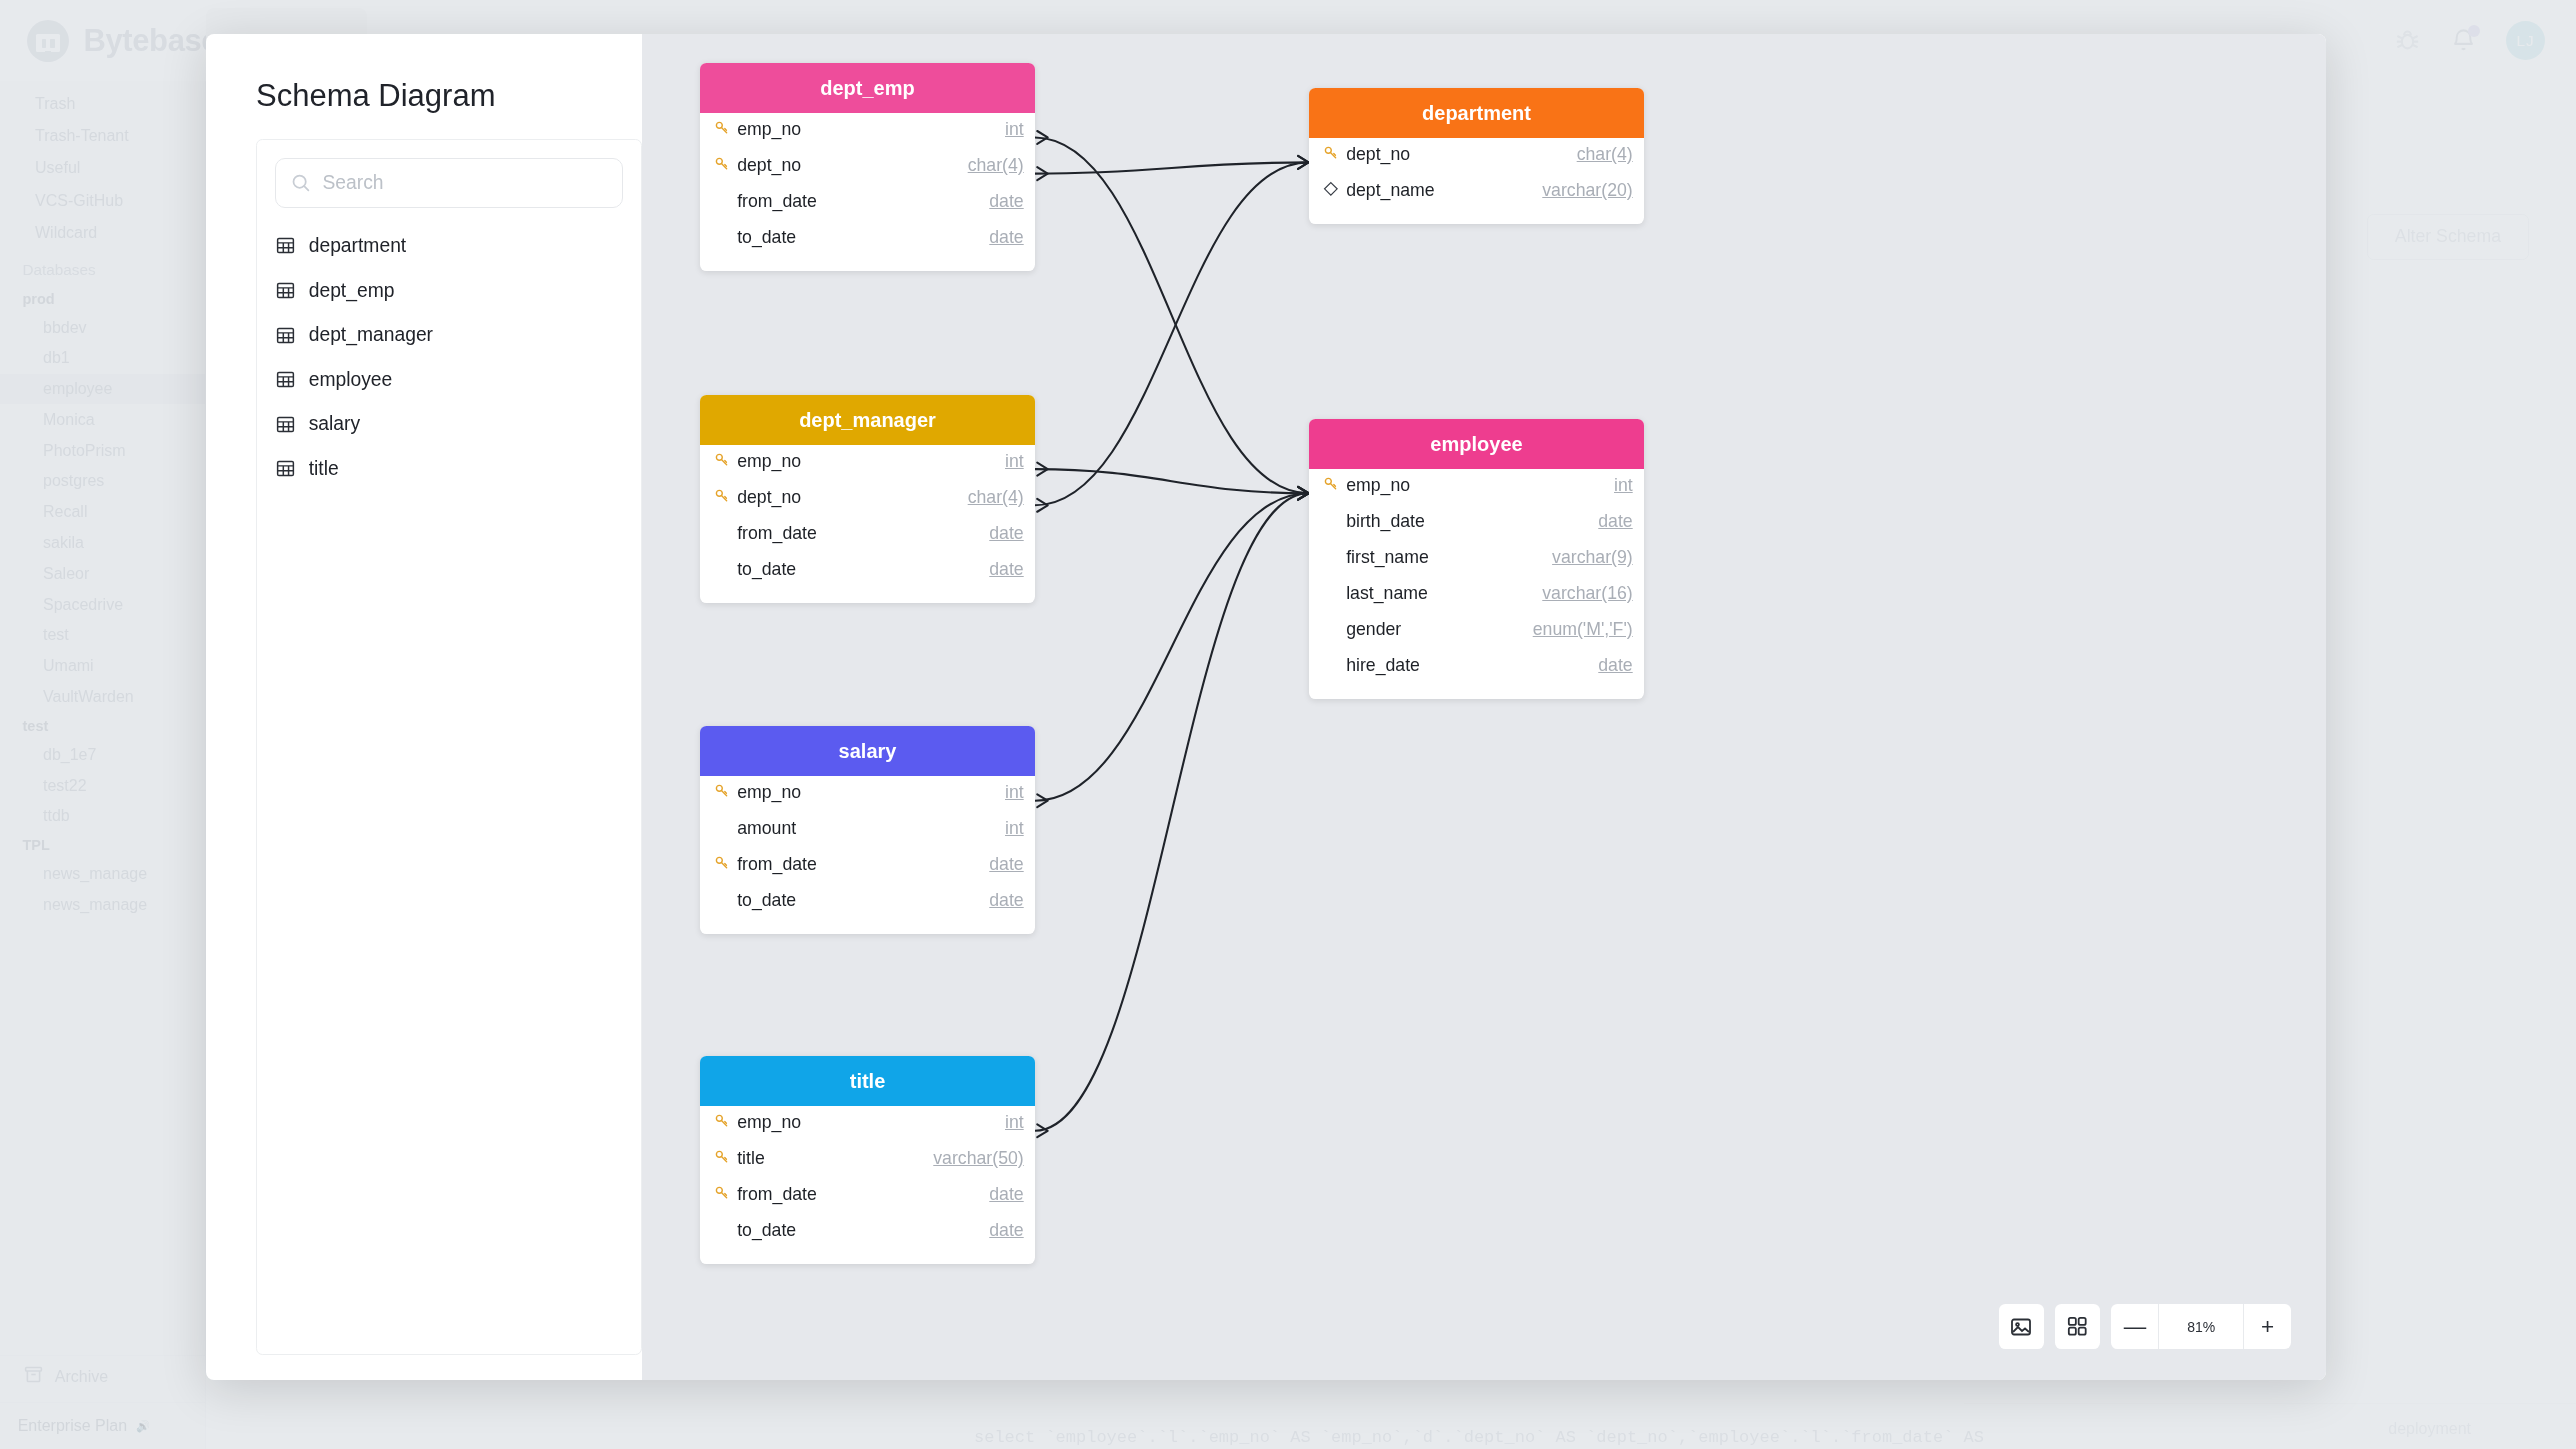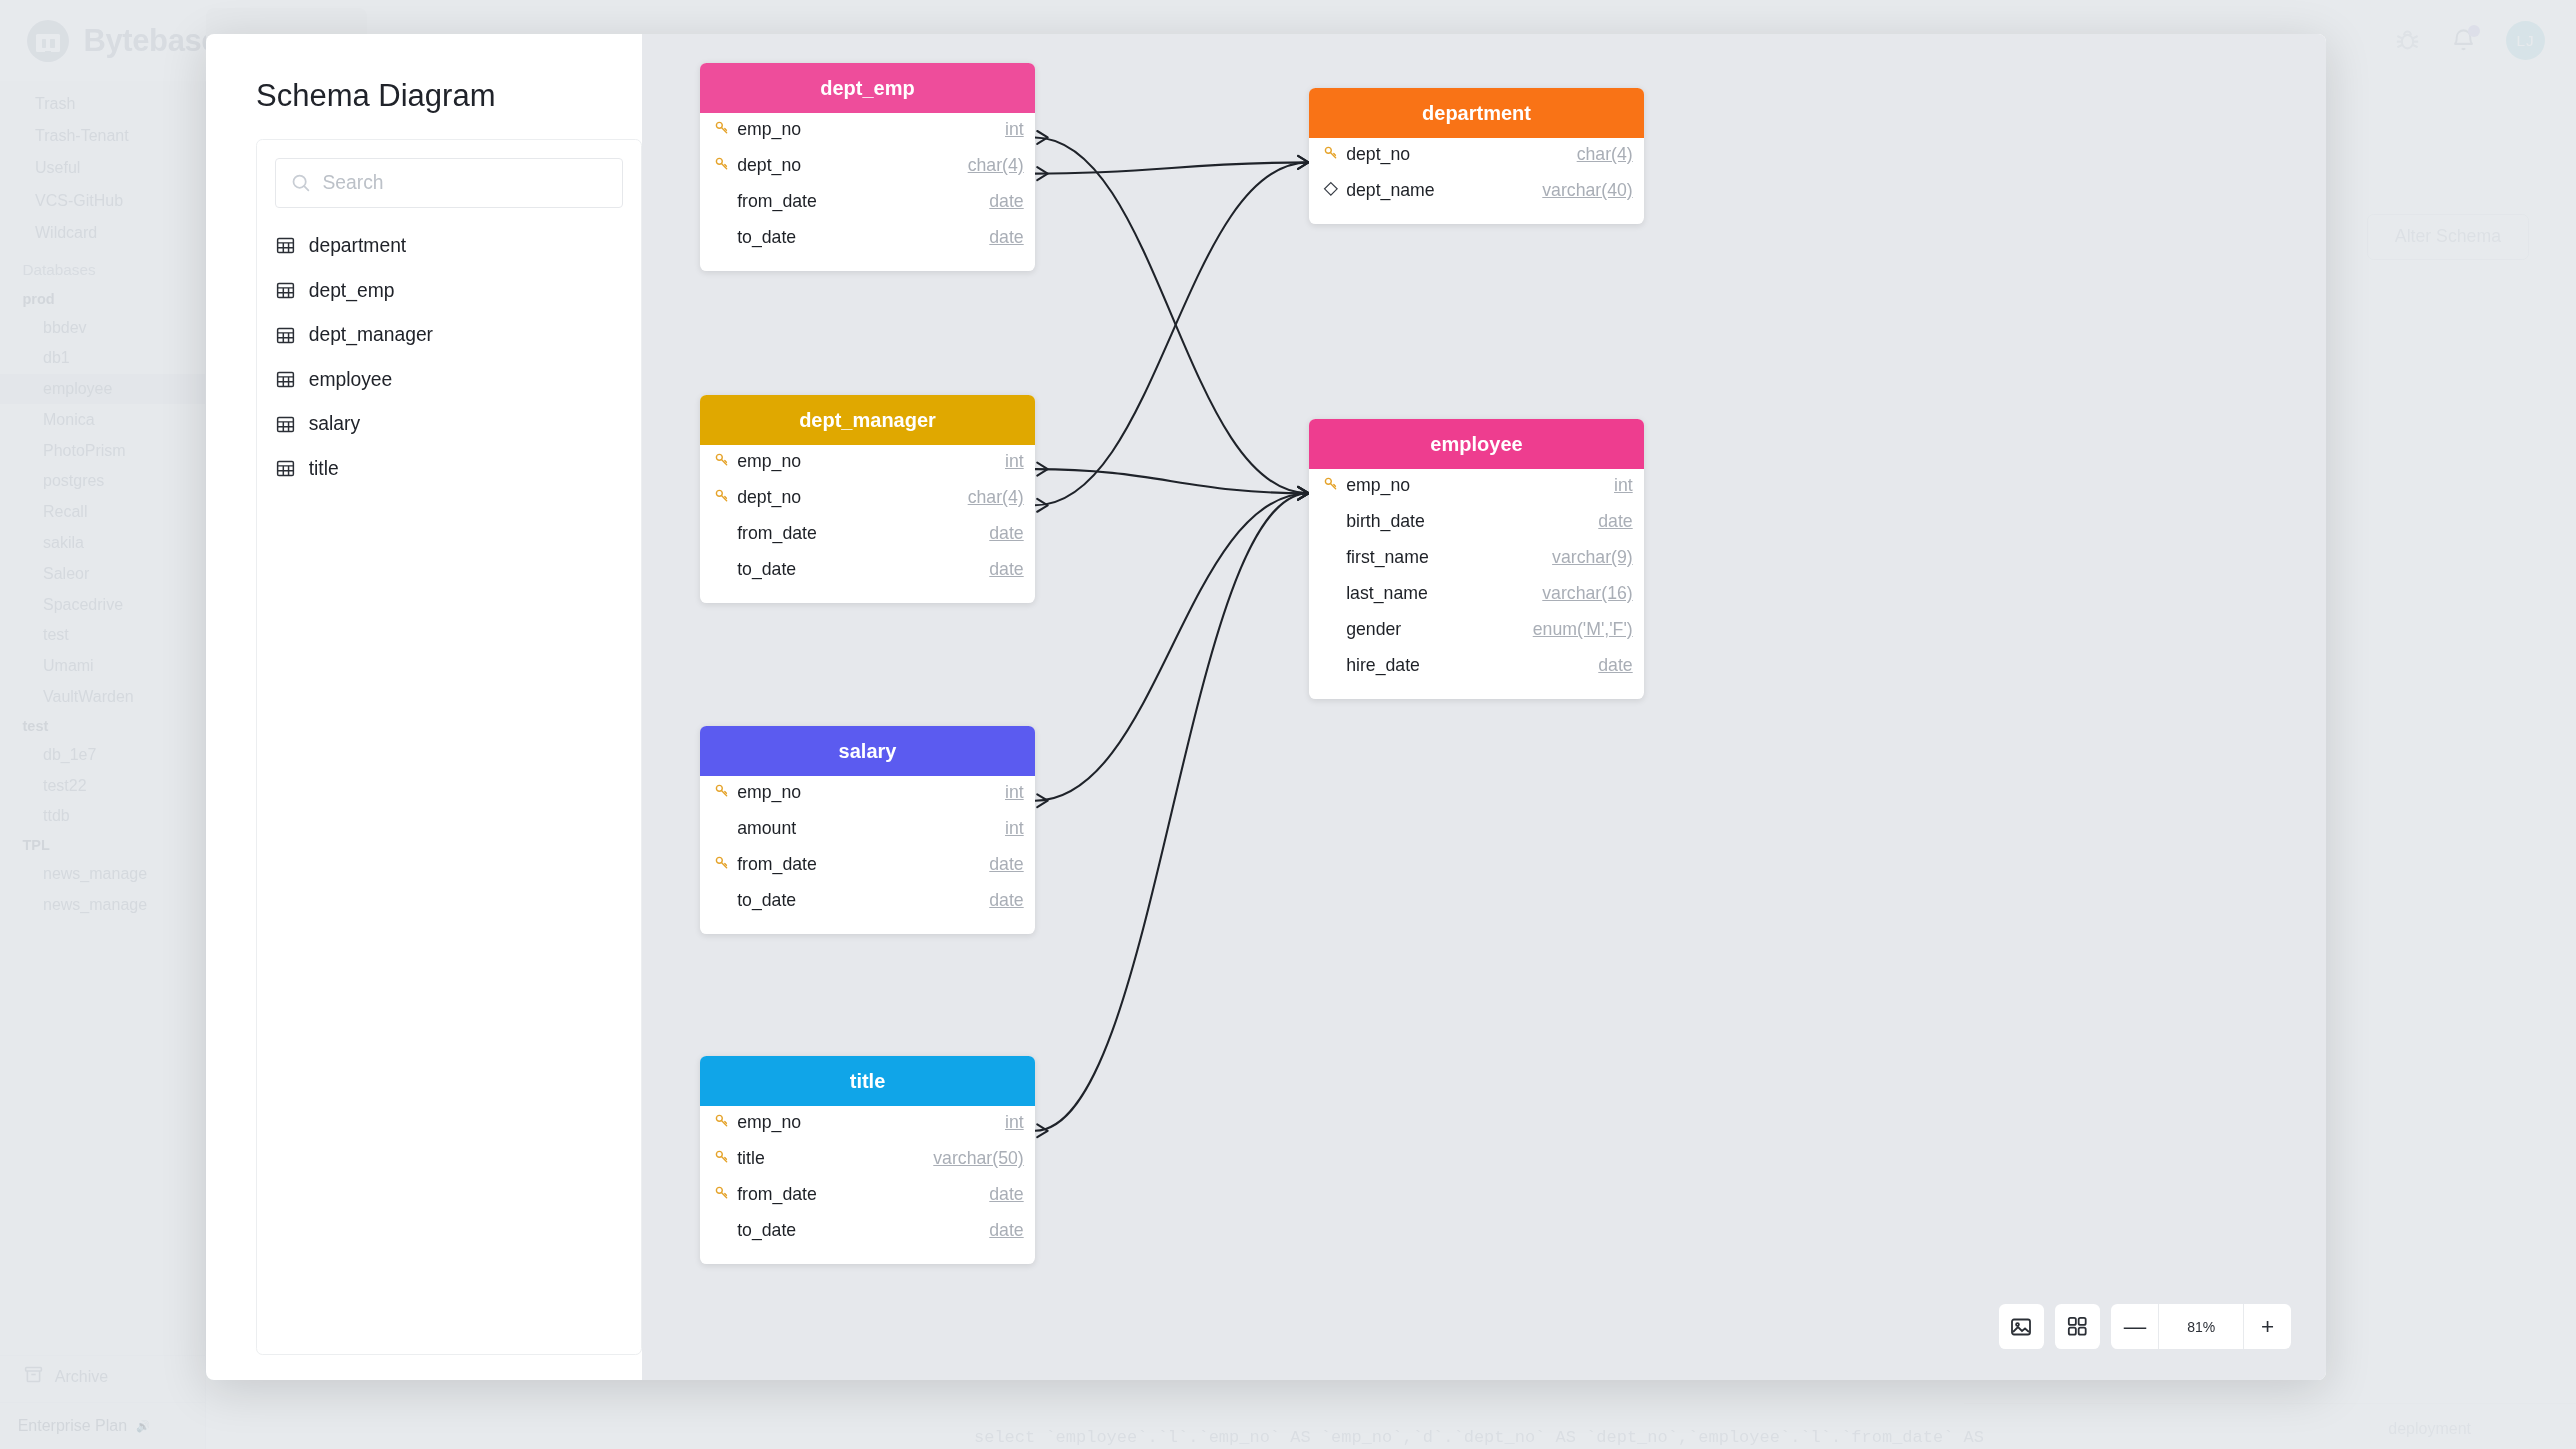--- a/index.html
+++ b/index.html
@@ -110,21 +110,21 @@
     color: #5d636e; display: flex; align-items: center; justify-content: center;
   }
 
   
   #panel {
     position: absolute; left: 50px; top: 105px; width: 386px; height: 1216px;
     background: #ffffff; border: 0.8px solid #eceef0; border-radius: 6.4px;
   }
   #search-box {
     margin: 17.7px 17.7px 0 17.7px; height: 50px; border: 0.8px solid #e6e8eb;
-    border-radius: 4px; display: flex; align-items: center; padding: 0 14.5px; gap: 11.3px;
+    border-radius: 10px; display: flex; align-items: center; padding: 0 14.5px; gap: 11.3px;
   }
   #search-box .mag { width: 21px; height: 21px; color: #c8cdd4; flex: none; }
   #search-input {
     border: none; outline: none; font-size: 19.3px; color: #3a3f47;
     font-family: "Liberation Sans", sans-serif; width: 100%; background: transparent;
   }
   #search-input::placeholder { color: #bcc1c8; }
   #table-list { margin-top: 16px; }
   .tl-item {
     display: flex; align-items: center; gap: 13px;
@@ -437,21 +437,21 @@
               <span class="col-name">dept_no</span>
               <span class="col-type">char(4)</span>
             </div>
             <div class="col-row">
               <span class="col-ico">
                 <svg viewBox="0 0 24 24" fill="none" stroke="#3b4049" stroke-width="1.7">
                   <path d="M12 3.5l8.5 8.5L12 20.5 3.5 12z"></path>
                 </svg>
               </span>
               <span class="col-name">dept_name</span>
-              <span class="col-type">varchar(40)</span>
+              <span class="col-type">varchar(20)</span>
             </div>
           </div>
         </div>
         <div class="node" style="left: 58px; top: 361px;">
           <div class="node-head" style="background: rgb(224, 168, 0);">dept_manager</div>
           <div class="node-body">
             <div class="col-row">
               <span class="col-ico">
                 <svg viewBox="0 0 24 24" fill="none" stroke="#e5a32a" stroke-width="1.9" stroke-linecap="round">
                   <circle cx="8.6" cy="8.6" r="4"></circle>

